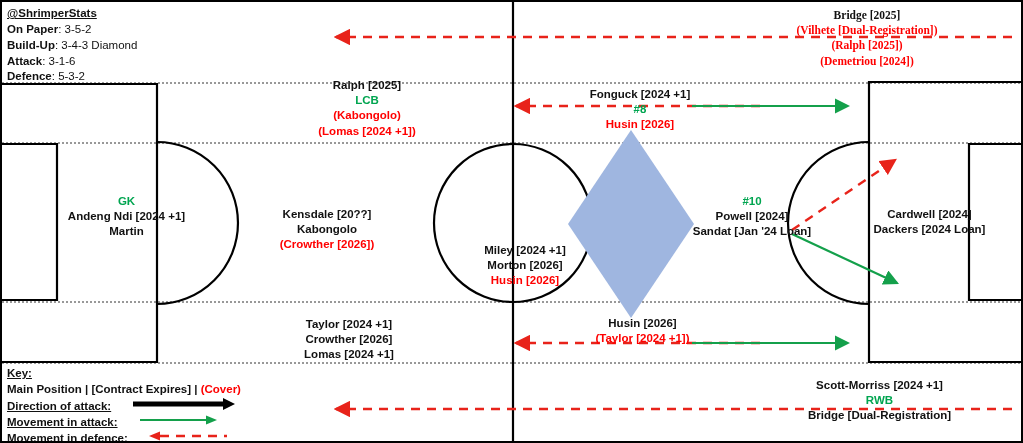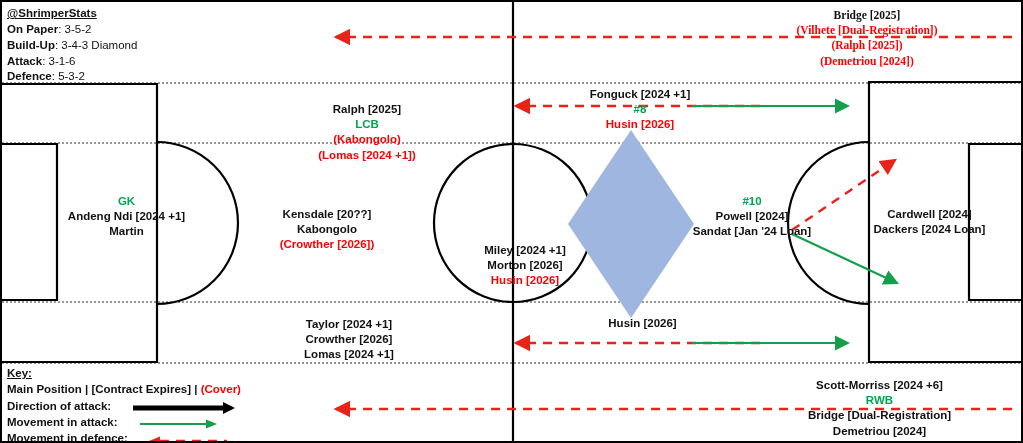--- a/index.html
+++ b/index.html
@@ -14,21 +14,21 @@
   .lbl div{display:block;}
   
   #meta{position:absolute;left:5px;top:4px;font-size:11.5px;line-height:1.38;color:#111;}
   #meta .hdl{font-weight:bold;text-decoration:underline;}
   #meta .k{font-weight:bold;text-align:right;}
   #meta .v{font-weight:normal;}
   
   #key{position:absolute;left:5px;top:363px;font-size:11.5px;line-height:1.42;color:#111;font-weight:bold;}
   #key .ttl{text-decoration:underline;}
   #key .cov{color:#FF0000;}
-  #key .row{display:flex;align-items:flex-end;gap:20px;}
+  #key .row{display:flex;align-items:flex-start;gap:20px;text-decoration:underline;}
   .keyline{display:inline-block;}
 </style>
 </head>
 <body>
 
 <div id="stage">
 
   <svg class="pitch-svg" viewBox="0 0 1023 443">
     <defs>
       <marker id="mk-green" markerWidth="7" markerHeight="7" refX="6" refY="3.5" orient="auto">
@@ -99,21 +99,21 @@
       <span class="k">Defence</span><span class="v">: </span><span class="v">5-3-2</span>
     </div>
   </div>
 
   <div class="lbl" style="left:12px;top:192px;width:225px;">
     <div class="pos">GK</div>
     <div class="blk">Andeng Ndi [2024 +1]</div>
     <div class="blk">Martin</div>
   </div>
 
-  <div class="lbl" style="left:245px;top:100px;width:240px;">
+  <div class="lbl" style="left:245px;top:76px;width:240px;">
     <div class="blk">Ralph [2025]</div>
     <div class="pos">LCB</div>
     <div class="cov">(Kabongolo)</div>
     <div class="cov">(Lomas [2024 +1])</div>
   </div>
 
   <div class="lbl" style="left:215px;top:205px;width:220px;">
     <div class="blk">Kensdale [20??]</div>
     <div class="blk">Kabongolo</div>
     <div class="cov">(Crowther [2026])</div>
@@ -145,27 +145,27 @@
   </div>
 
   <div class="lbl" style="left:655px;top:192px;width:190px;">
     <div class="pos">#10</div>
     <div class="blk">Powell [2024]</div>
     <div class="blk">Sandat [Jan '24 Loan]</div>
   </div>
 
   <div class="lbl" style="left:548px;top:314px;width:185px;">
     <div class="blk">Husin [2026]</div>
+    <div class="cov">(Taylor [2024 +1])</div>
   </div>
 
   <div class="lbl" style="left:740px;top:376px;width:275px;">
-    <div class="blk">Scott-Morriss [2024 +6]</div>
+    <div class="blk">Scott-Morriss [2024 +1]</div>
     <div class="pos">RWB</div>
     <div class="blk">Bridge [Dual-Registration]</div>
-    <div class="blk">Demetriou [2024]</div>
   </div>
 
   <div class="lbl" style="left:835px;top:205px;width:185px;">
     <div class="blk">Cardwell [2024]</div>
     <div class="blk">Dackers [2024 Loan]</div>
   </div>
 
   <div id="key">
     <div class="ttl">Key:</div>
     <div>

